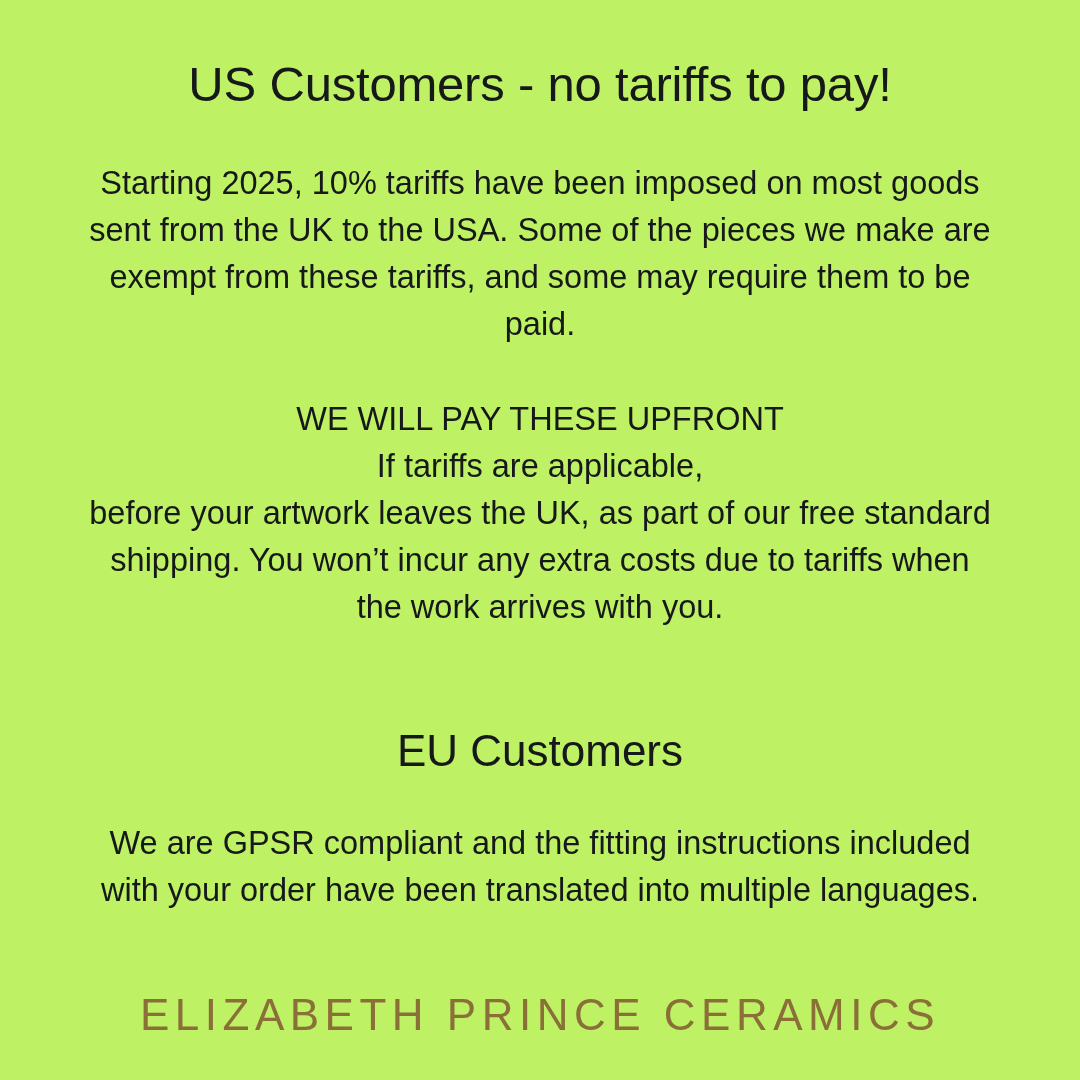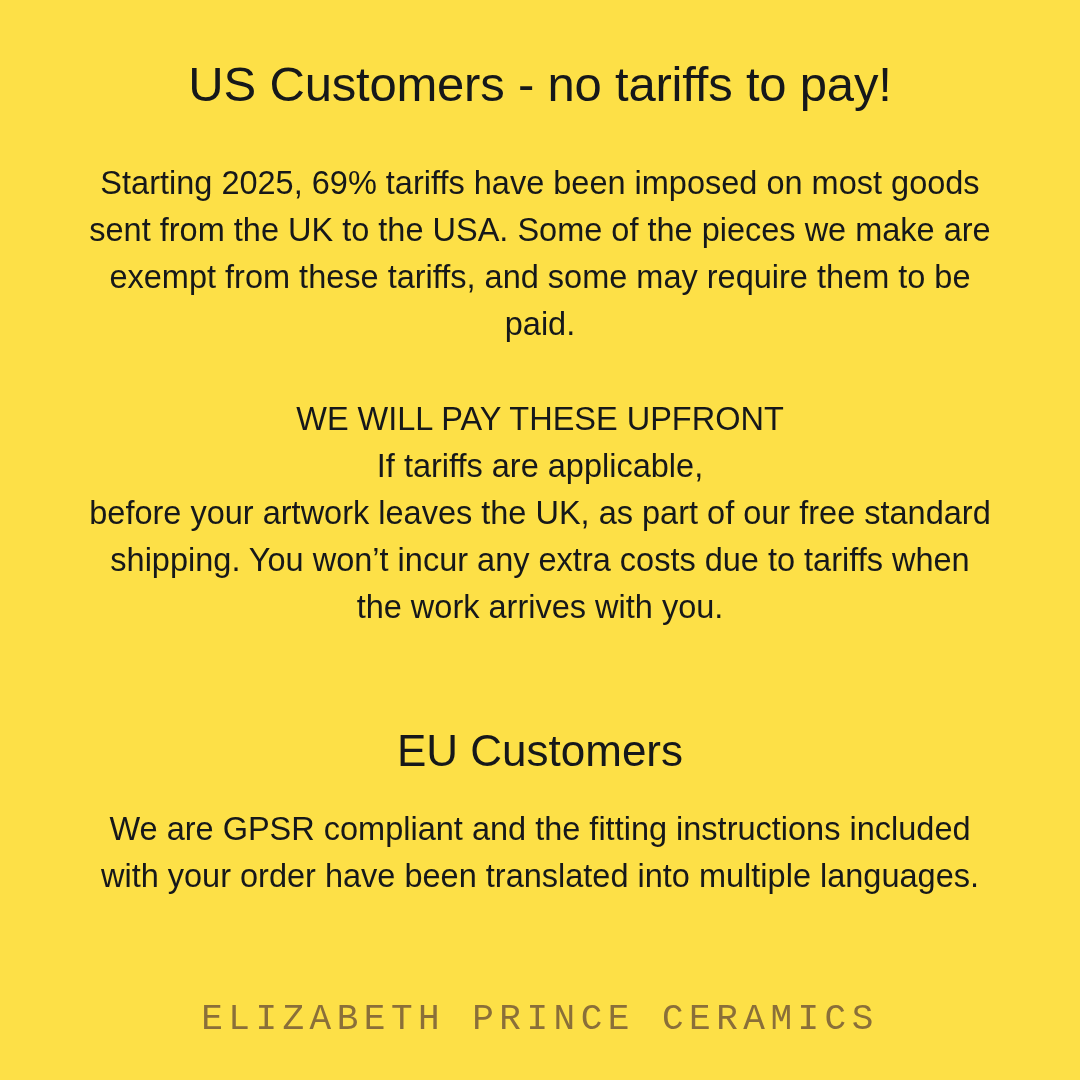--- a/index.html
+++ b/index.html
@@ -15,21 +15,21 @@
     overflow: hidden;
   }
   .page {
     width: 1080px;
     height: 1080px;
     box-sizing: border-box;
     padding: 40px 60px 0 60px;
     display: flex;
     flex-direction: column;
     align-items: center;
-    background: #fde047;
+    background: #bef264;
   }
   .heading-1 {
     font-size: 49px;
     font-weight: 400;
     line-height: 1.1;
     text-align: center;
     letter-spacing: -0.2px;
     margin: 18px 0 0 0;
     color: #16181a;
   }
@@ -49,46 +49,46 @@
     font-weight: 400;
     line-height: 1.1;
     text-align: center;
     margin: 0;
     color: #16181a;
   }
   #eu-heading {
     margin-top: 96px;
   }
   #eu-body {
-    margin-top: 30px;
+    margin-top: 44px;
   }
   .spacer-line {
     display: block;
     height: 1.45em;
   }
   .brand {
     margin-top: auto;
     margin-bottom: 40px;
-    font-family: Liberation Mono, monospace;
-    font-size: 36px;
+    font-family: Liberation Sans, sans-serif;
+    font-size: 44px;
     letter-spacing: 5.5px;
     color: #8a6f39;
     text-align: center;
     white-space: nowrap;
   }
 </style>
 </head>
 <body>
 
 <div class="page">
 
   <h1 class="heading-1">US Customers - no tariffs to pay!</h1>
 
   <div class="body-block" id="us-body">
-    <span>Starting 2025, 69% tariffs have been imposed on most goods sent from the UK to the USA. Some of the pieces we make are exempt from these tariffs, and some may require them to be paid.</span>
+    <span>Starting 2025, 10% tariffs have been imposed on most goods sent from the UK to the USA. Some of the pieces we make are exempt from these tariffs, and some may require them to be paid.</span>
     <span class="spacer-line"></span>
     <div>WE WILL PAY THESE UPFRONT</div>
     <div>If tariffs are applicable,</div>
     <span>before your artwork leaves the UK, as part of our free standard shipping. You won’t incur any extra costs due to tariffs when the work arrives with you.</span>
   </div>
 
   <h2 class="heading-2" id="eu-heading">EU Customers</h2>
 
   <div class="body-block" id="eu-body">We are GPSR compliant and the fitting instructions included with your order have been translated into multiple languages.</div>
 

